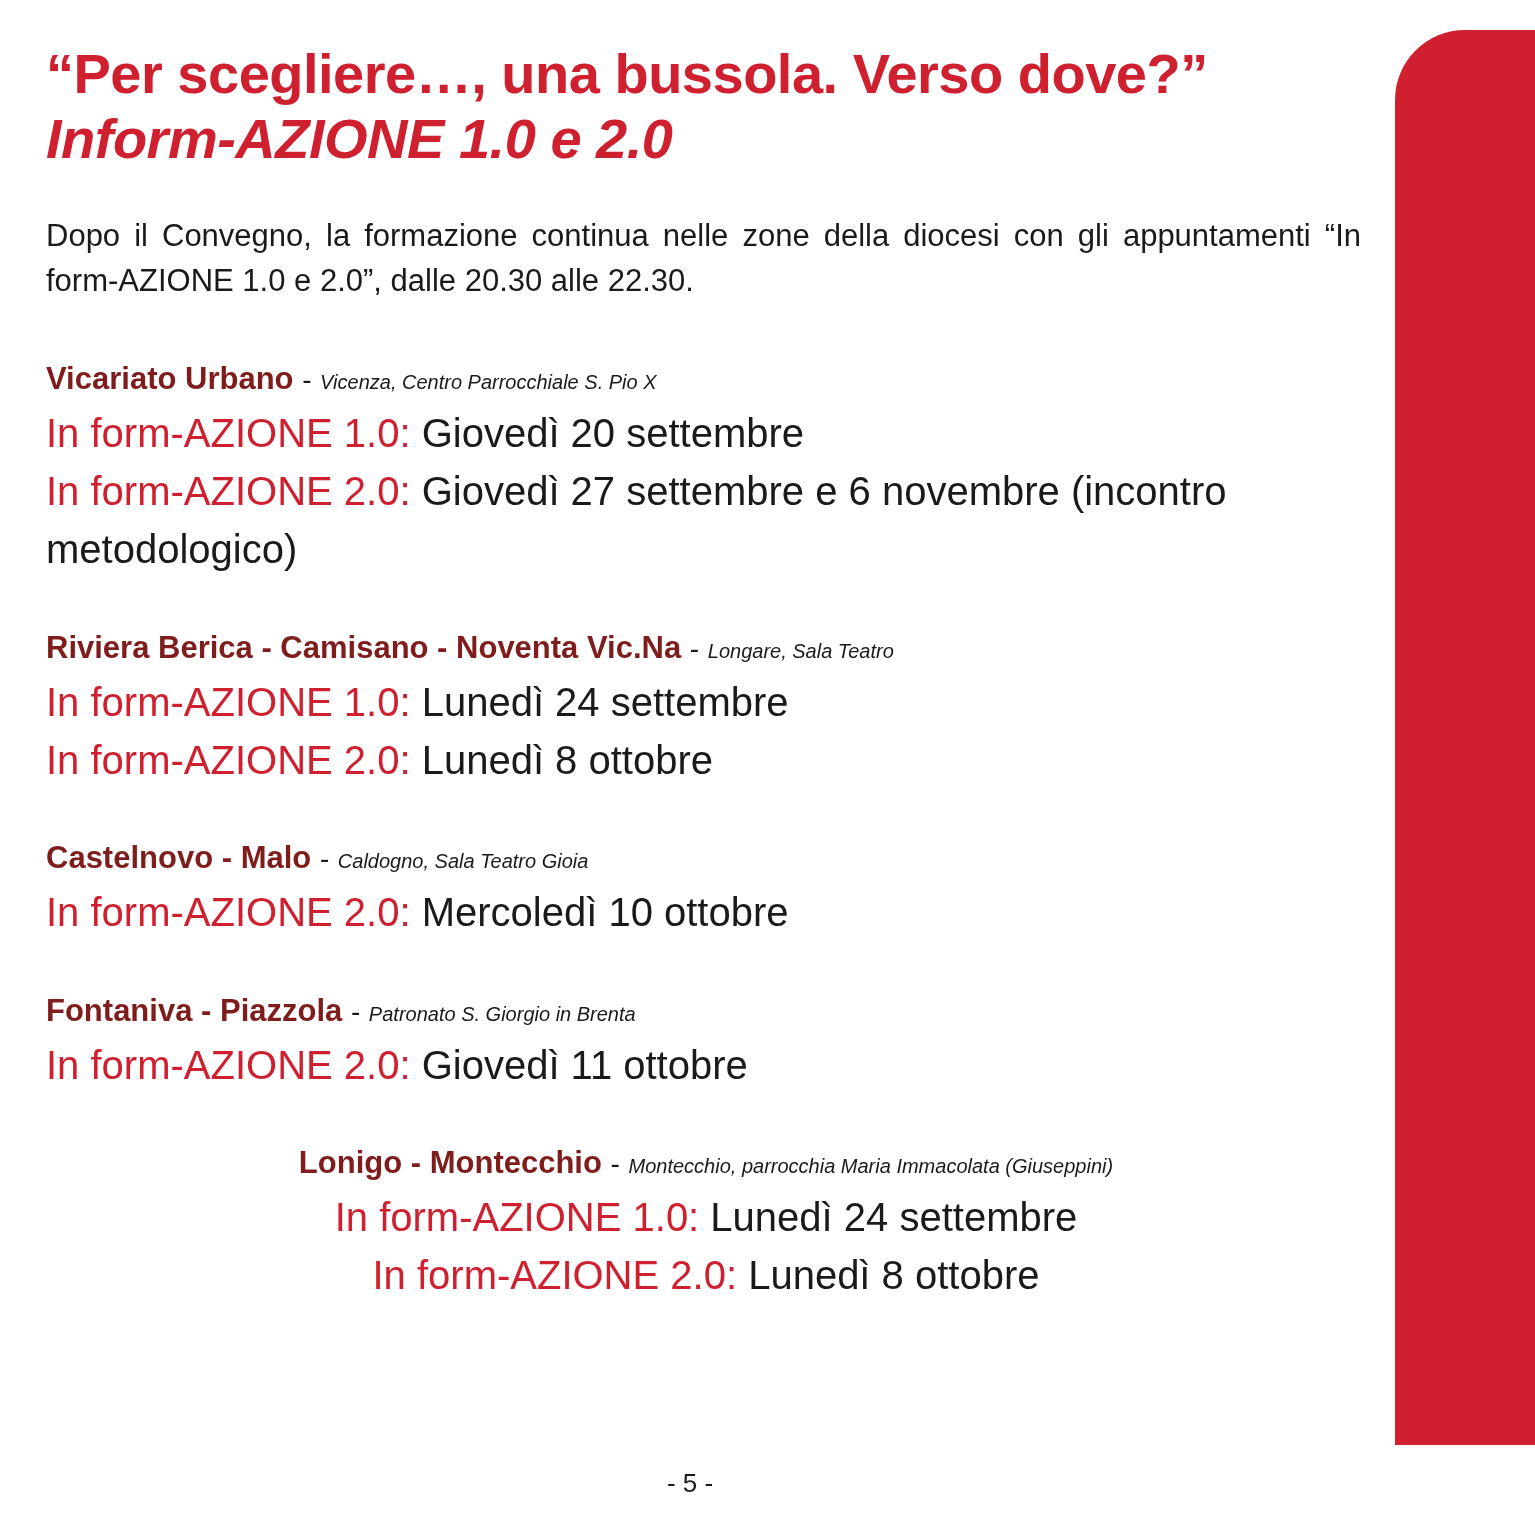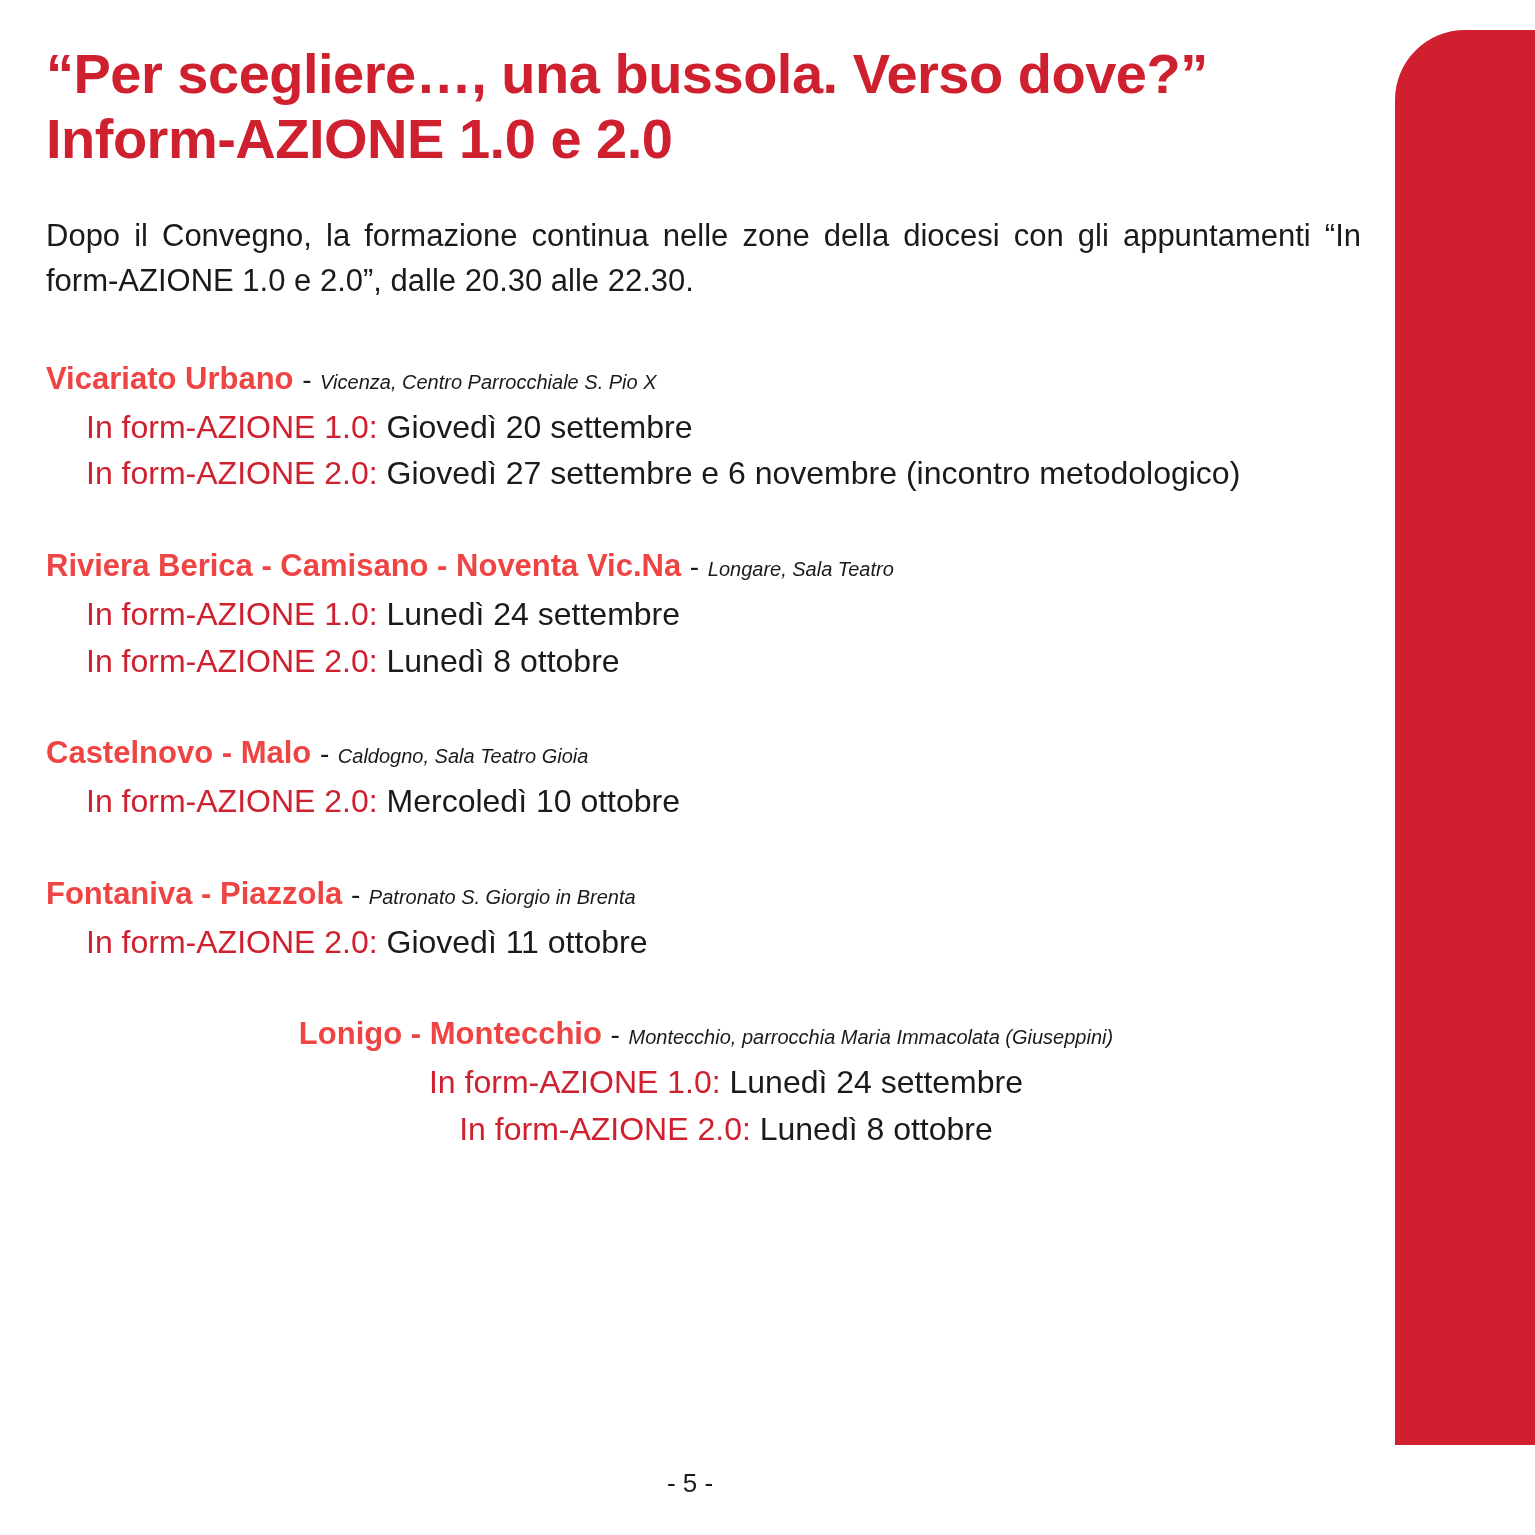--- a/index.html
+++ b/index.html
@@ -40,20 +40,21 @@
   h1.title {
     margin: 0;
     color: #cf2030;
     font-size: 56px;
     font-weight: bold;
     line-height: 1.16;
     letter-spacing: -0.5px;
   }
   .title-line2 {
     display: block;
+    font-style: italic;
   }
   p.intro {
     margin: 42px 0 0 0;
     font-size: 31px;
     line-height: 1.45;
     text-align: justify;
     color: #1a1a1a;
     width: 1315px;
   }
   .zones {
@@ -65,36 +66,35 @@
   .zone:last-child {
     margin-bottom: 0;
     text-align: center;
   }
   .zone-head {
     font-size: 31px;
     line-height: 1.35;
     margin-bottom: 4px;
   }
   .zone-name {
-    color: #ef4444;
+    color: #7f1d1d;
     font-weight: bold;
   }
   .zone-dash {
     color: #1a1a1a;
     font-size: 28px;
   }
   .zone-venue {
     color: #1a1a1a;
     font-style: italic;
     font-size: 20px;
   }
   .zone-row {
-    font-size: 32px;
+    font-size: 40px;
     line-height: 1.46;
-    margin-left: 40px;
   }
   .row-label {
     color: #cf2030;
   }
   .row-value {
     color: #1a1a1a;
   }
   .footer {
     position: absolute;
     left: 0;

